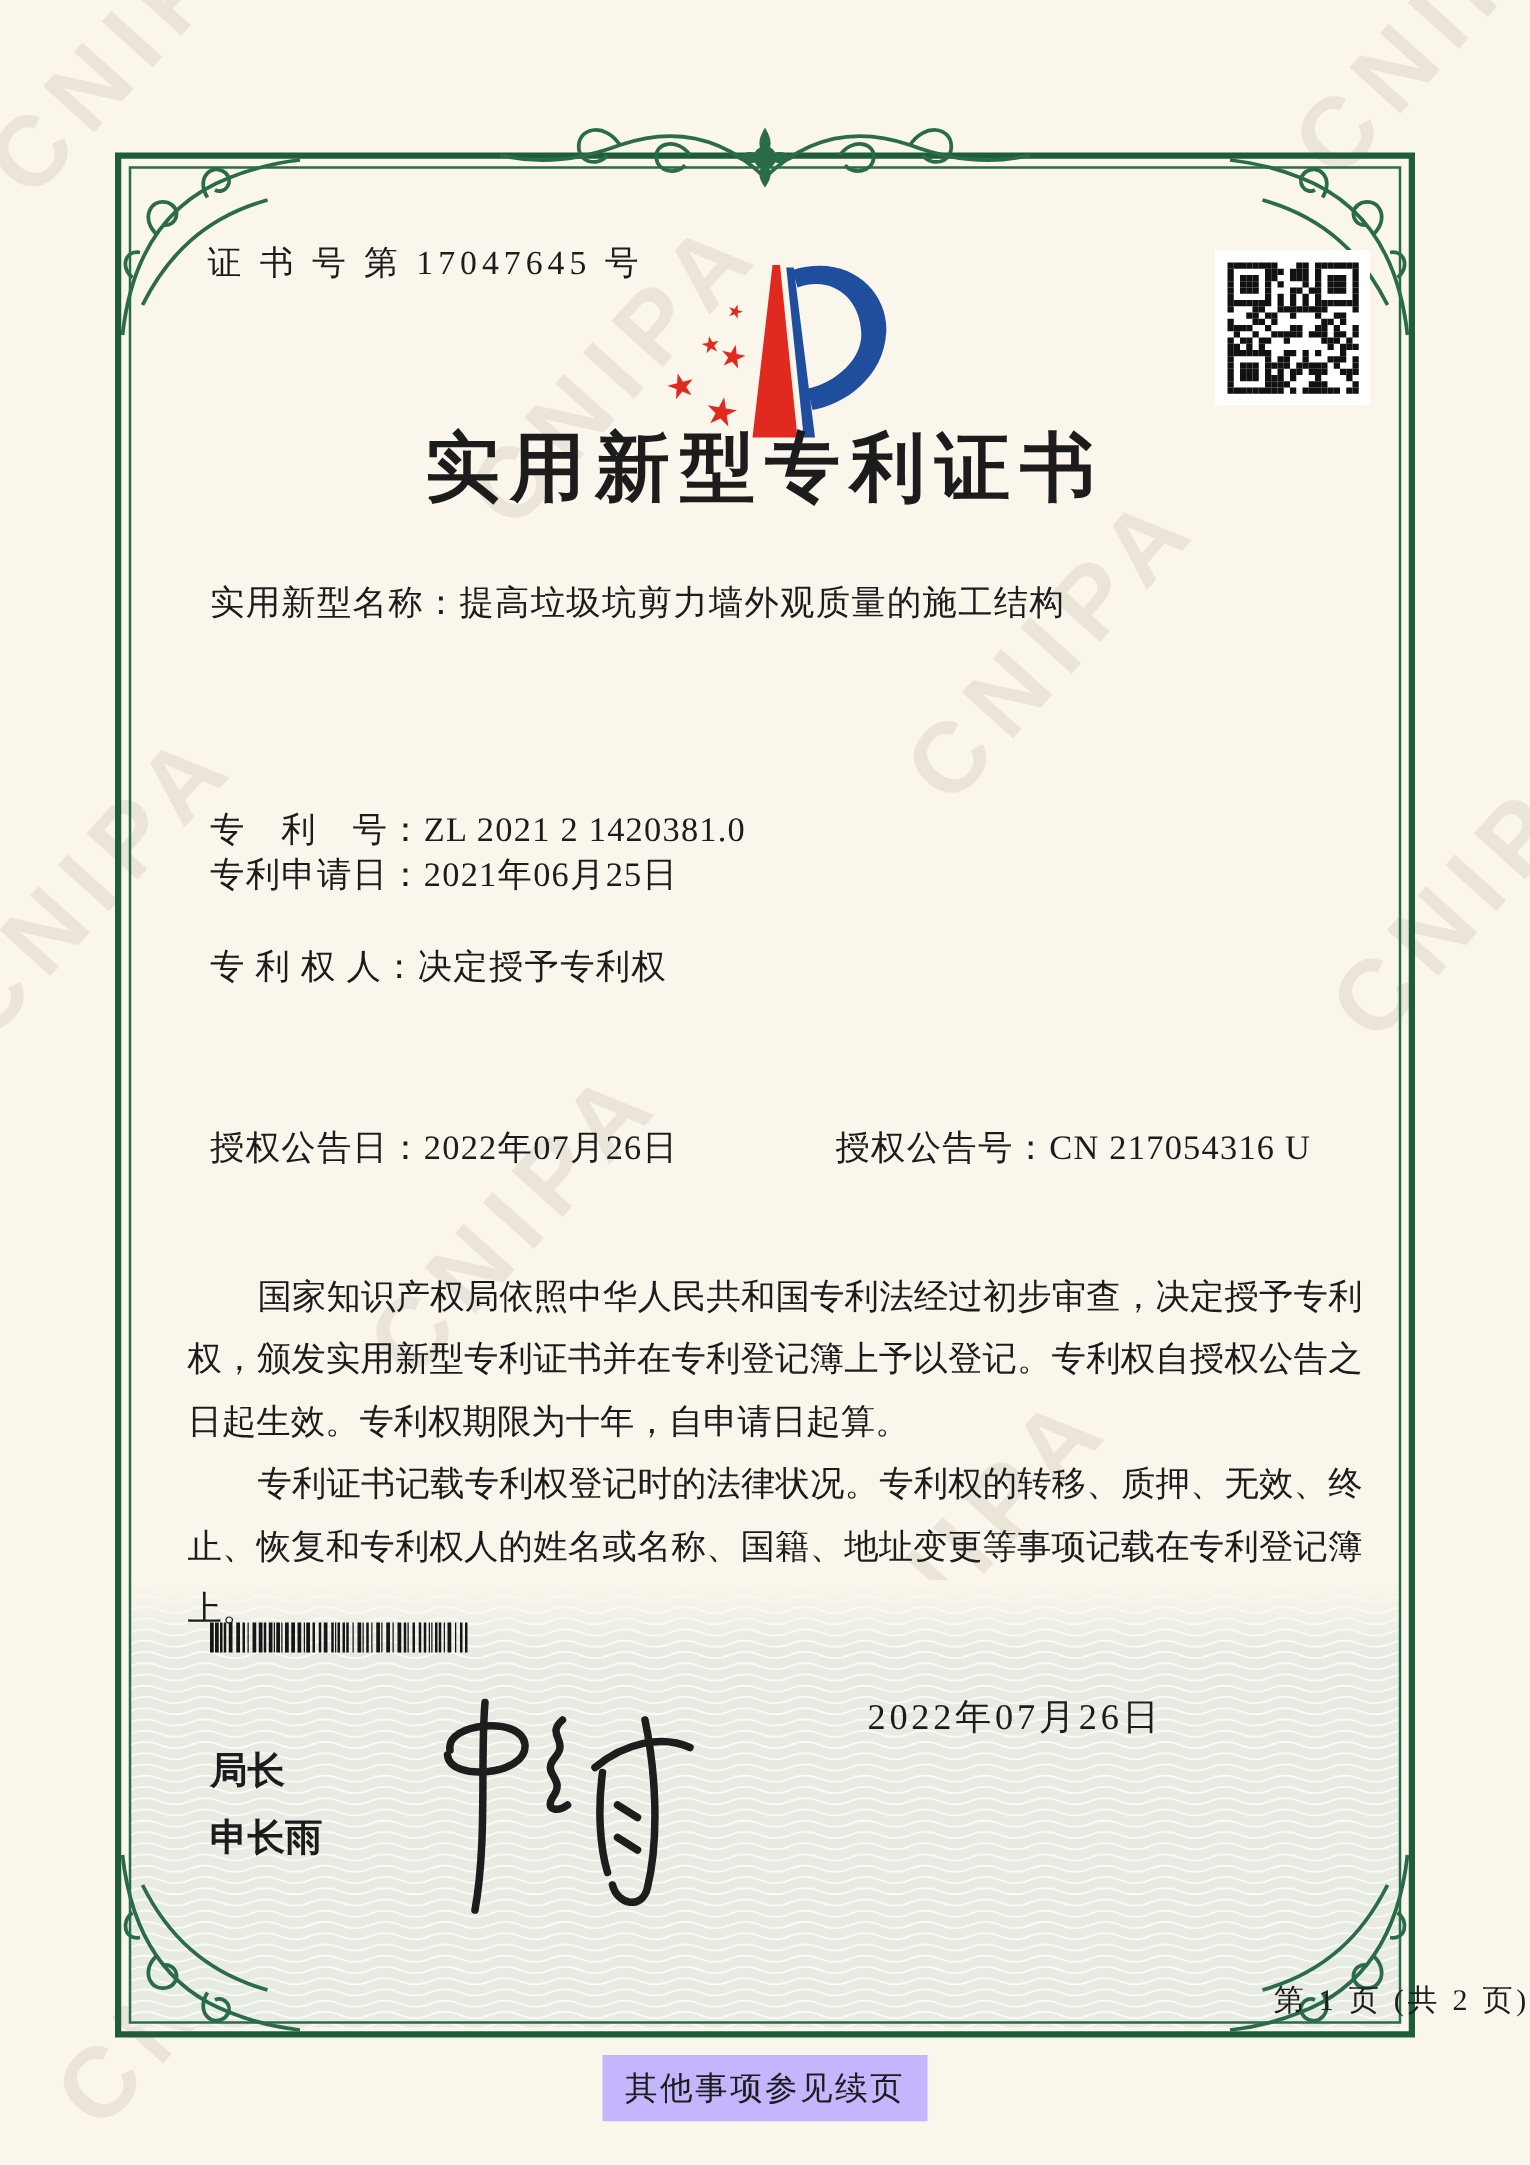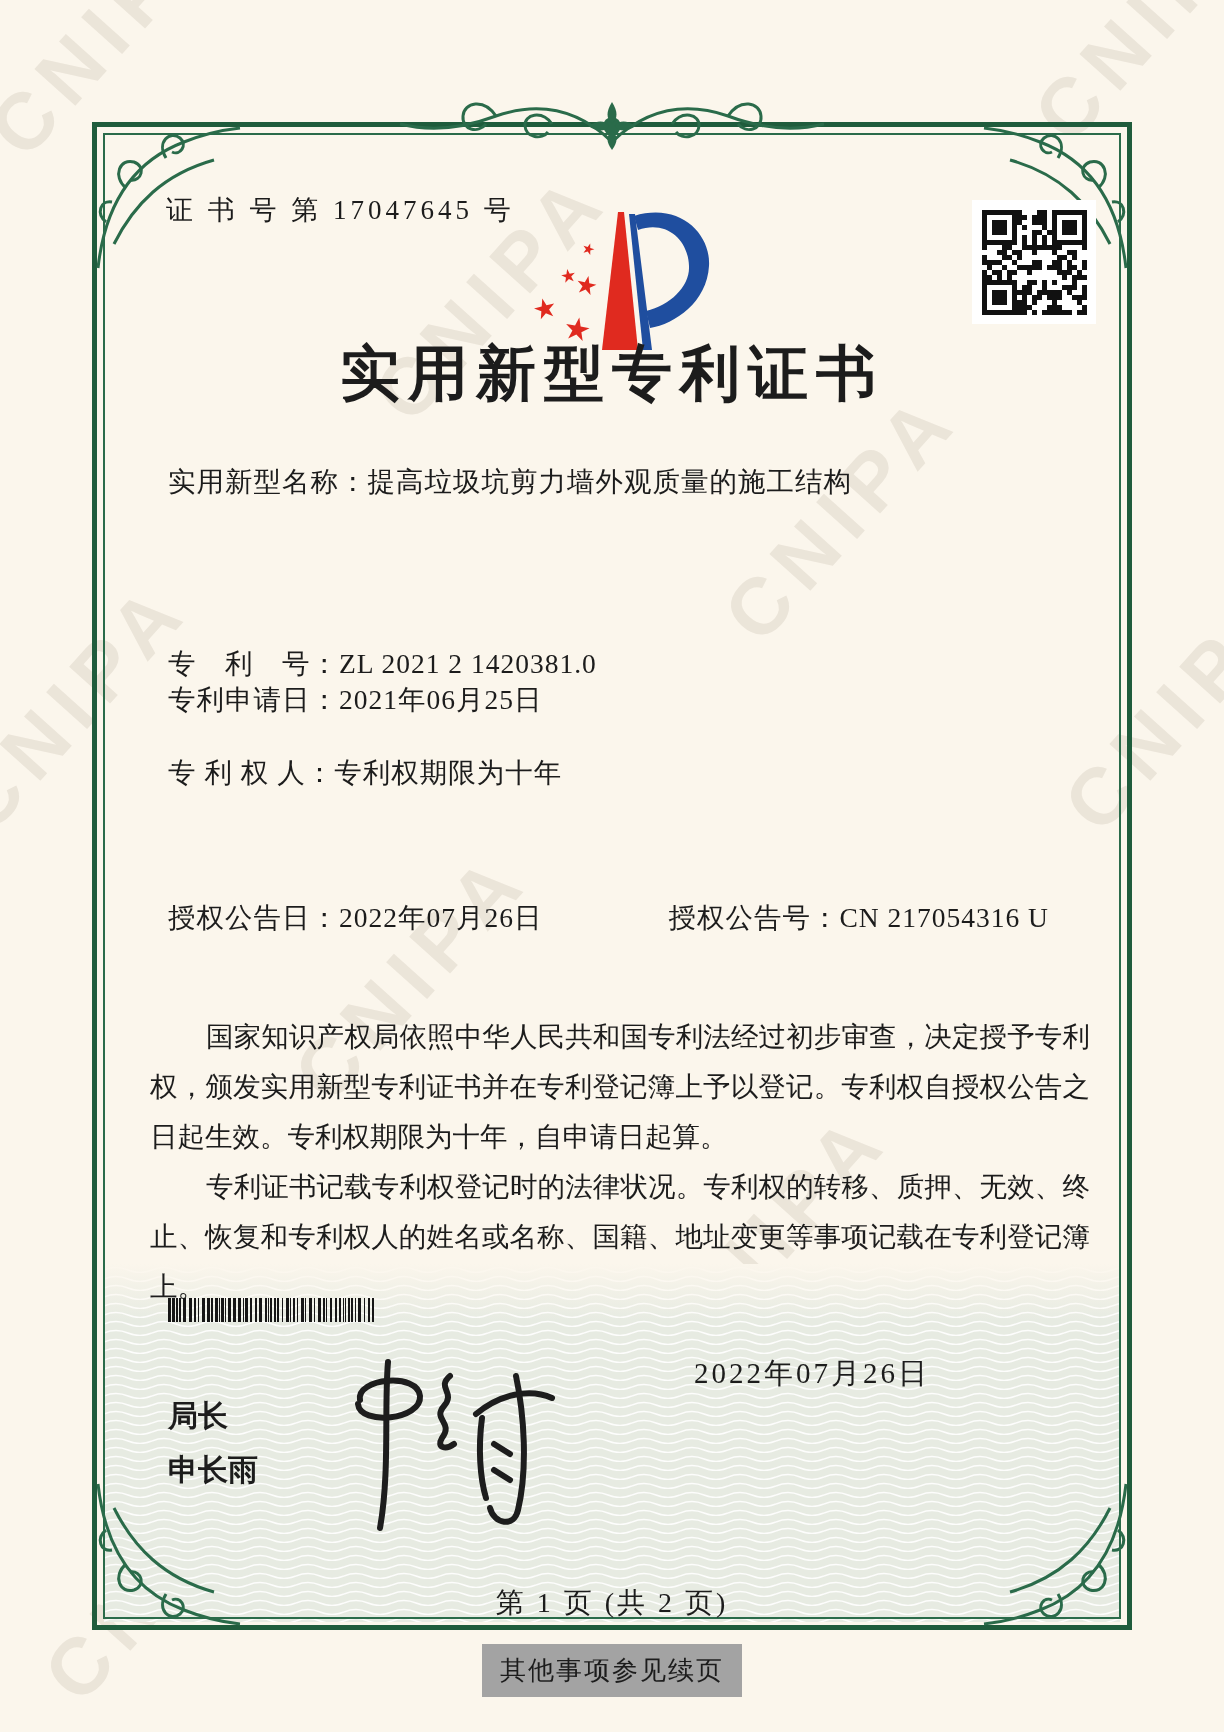--- a/index.html
+++ b/index.html
@@ -37,24 +37,24 @@
   .band-fade{position:absolute;left:104px;top:1264px;width:1016px;height:56px;
       background:linear-gradient(#fbf6ec,rgba(251,246,236,0));z-index:2;}
   .barcode{position:absolute;left:168px;top:1298px;height:24px;z-index:5;font-size:0;}
   .barcode span{display:inline-block;height:24px;background:#161616;vertical-align:top;}
   .chief-title{position:absolute;left:168px;top:1396px;font-size:30px;font-weight:700;
       font-family:"Liberation Sans","DejaVu Sans",sans-serif;z-index:5;}
   .chief-name{position:absolute;left:168px;top:1450px;font-size:30px;font-weight:700;
       font-family:Liberation Serif, serif;z-index:5;}
   .signature{position:absolute;left:330px;top:1352px;z-index:5;}
   .issue-date{position:absolute;left:694px;top:1354px;font-size:29px;letter-spacing:3px;z-index:5;}
-  .page-info{position:absolute;left:0;top:1584px;width:1224px;text-align:center;
-      font-size:28px;letter-spacing:3px;z-index:5;}
+  .page-info{position:absolute;left:0;top:1584px;width:1224px;text-align:right;
+      font-size:24px;letter-spacing:3px;z-index:5;}
   .footer-note{position:absolute;left:50%;transform:translateX(-50%);top:1644px;
-      background:#a3a3a3;padding:9px 18px;font-size:26px;letter-spacing:2px;z-index:5;white-space:nowrap;}
+      background:#c4b5fd;padding:9px 18px;font-size:26px;letter-spacing:2px;z-index:5;white-space:nowrap;}
 </style>
 </head>
 <body>
 
 <div id="page">
 
   <span class="wm" style="left:-45px;top:-15px">CNIPA</span>
   <span class="wm" style="left:1000px;top:-30px">CNIPA</span>
   <span class="wm" style="left:340px;top:250px">CNIPA</span>
   <span class="wm" style="left:690px;top:470px">CNIPA</span>
@@ -595,21 +595,21 @@
         <div class="qm on"></div>
         <div class="qm on"></div>
       </div>
   </div>
 
   <div class="title">实用新型专利证书</div>
 
   <div class="field" style="top:464px"><span>实用新型名称：</span><span>提高垃圾坑剪力墙外观质量的施工结构</span></div>
   <div class="field" style="top:646px"><span>专　利　号：</span><span>ZL 2021 2 1420381.0</span></div>
   <div class="field" style="top:682px"><span>专利申请日：</span><span>2021年06月25日</span></div>
-  <div class="field" style="top:755px"><span>专 利 权 人：</span><span>专利权期限为十年</span></div>
+  <div class="field" style="top:755px"><span>专 利 权 人：</span><span>决定授予专利权</span></div>
 
   <div class="field" style="top:900px">
     <span class="grant-pair"><span>授权公告日：</span><span>2022年07月26日</span></span>
     <span class="grant-pair second"><span>授权公告号：</span><span>CN 217054316 U</span></span>
   </div>
 
   <div class="paras">
     <p>国家知识产权局依照中华人民共和国专利法经过初步审查，决定授予专利权，颁发实用新型专利证书并在专利登记簿上予以登记。专利权自授权公告之日起生效。专利权期限为十年，自申请日起算。</p>
     <p>专利证书记载专利权登记时的法律状况。专利权的转移、质押、无效、终止、恢复和专利权人的姓名或名称、国籍、地址变更等事项记载在专利登记簿上。</p>
   </div>

